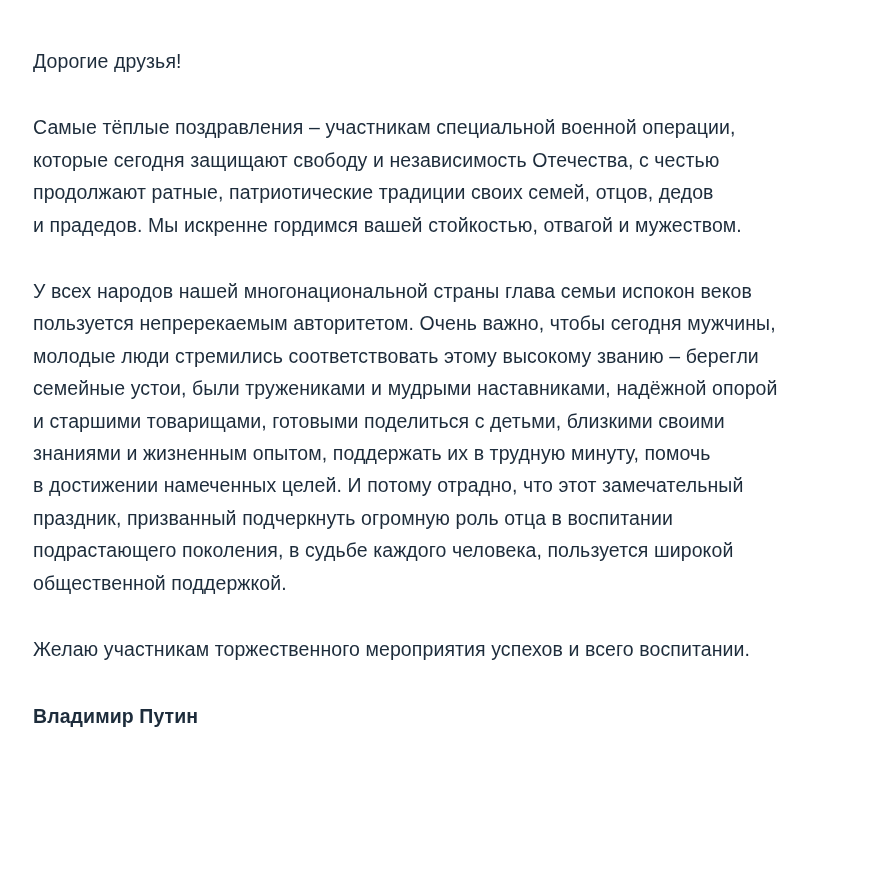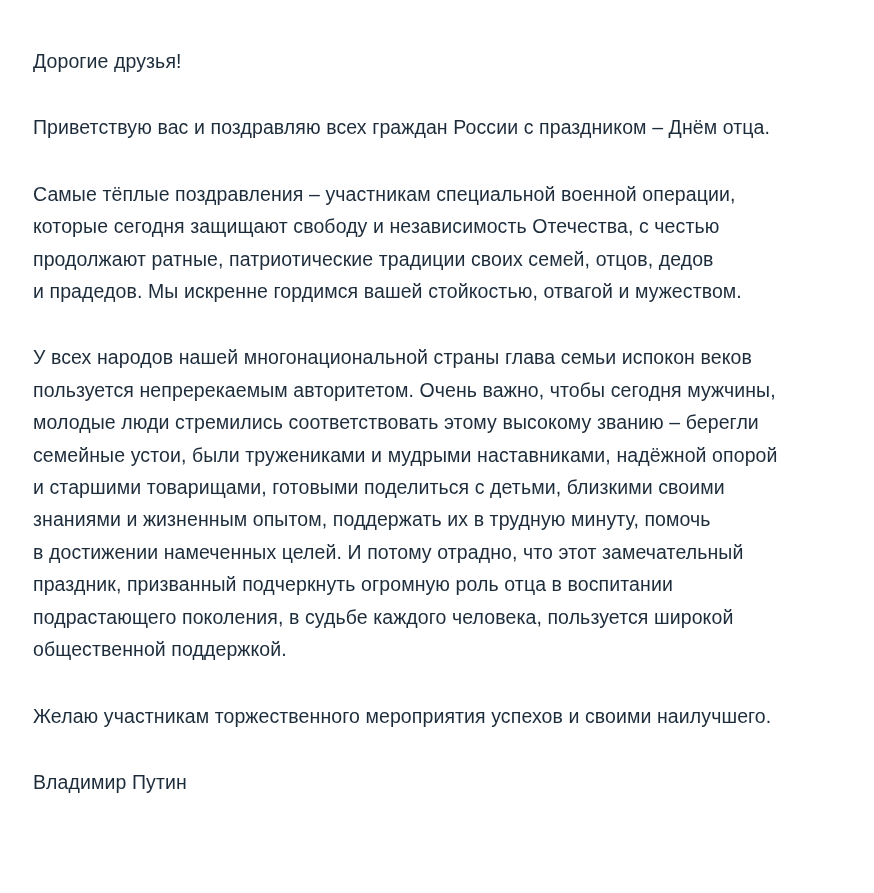--- a/index.html
+++ b/index.html
@@ -20,44 +20,43 @@
     color: #1d2c3b;
     font-size: 19.5px;
     line-height: 32.4px;
     letter-spacing: 0.1px;
   }
   .letter p {
     margin: 0 0 34px 0;
     white-space: pre-line; 
   }
   .letter .signature {
-    font-weight: normal;
+    font-weight: bold;
     margin-bottom: 4px;
   }
 </style>
 </head>
 <body>
 
 <main class="letter">
   <p>Дорогие друзья!</p>
 
-  <p>Приветствую вас и поздравляю всех граждан России с праздником – Днём отца.</p>
 
   <p>Самые тёплые поздравления – участникам специальной военной операции,
 которые сегодня защищают свободу и независимость Отечества, с честью
 продолжают ратные, патриотические традиции своих семей, отцов, дедов
 и прадедов. Мы искренне гордимся вашей стойкостью, отвагой и мужеством.</p>
 
   <p>У всех народов нашей многонациональной страны глава семьи испокон веков
 пользуется непререкаемым авторитетом. Очень важно, чтобы сегодня мужчины,
 молодые люди стремились соответствовать этому высокому званию – берегли
 семейные устои, были тружениками и мудрыми наставниками, надёжной опорой
 и старшими товарищами, готовыми поделиться с детьми, близкими своими
 знаниями и жизненным опытом, поддержать их в трудную минуту, помочь
 в достижении намеченных целей. И потому отрадно, что этот замечательный
 праздник, призванный подчеркнуть огромную роль отца в воспитании
 подрастающего поколения, в судьбе каждого человека, пользуется широкой
 общественной поддержкой.</p>
 
-  <p>Желаю участникам торжественного мероприятия успехов и своими наилучшего.</p>
+  <p>Желаю участникам торжественного мероприятия успехов и всего воспитании.</p>
 
   <p class="signature">Владимир Путин</p>
 </main>
 
 </body></html>

